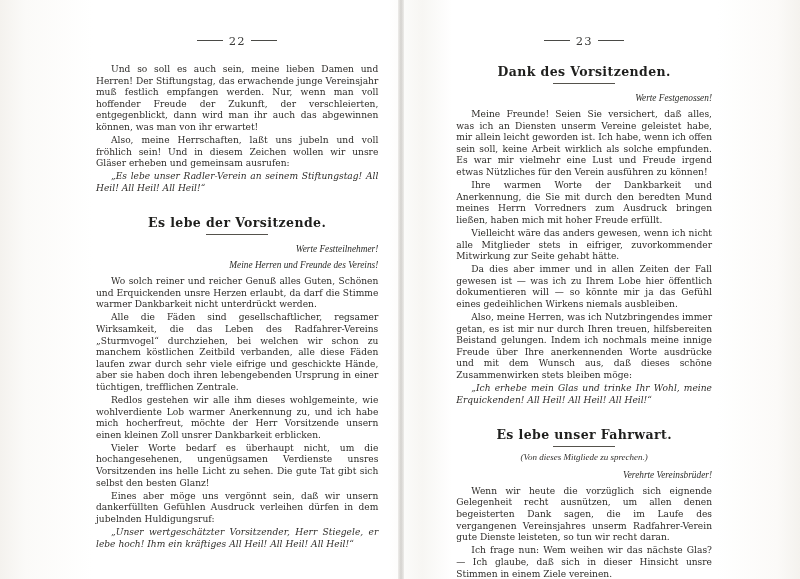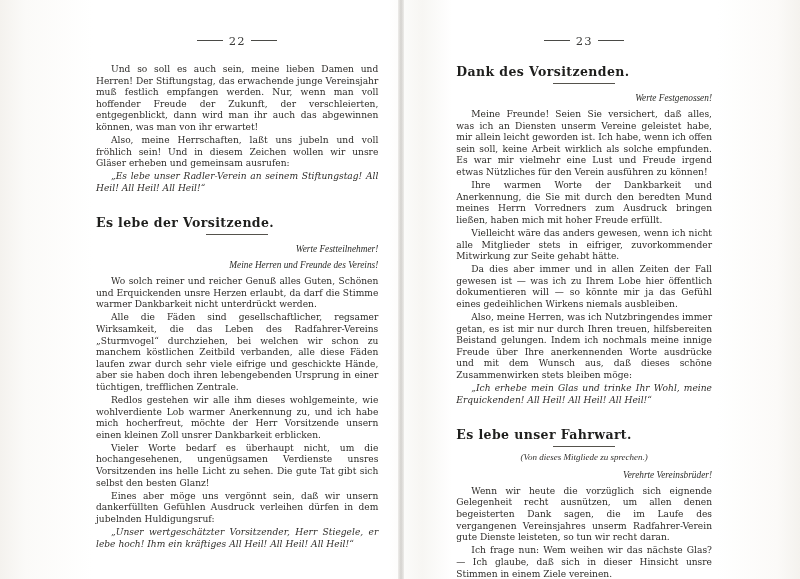--- a/index.html
+++ b/index.html
@@ -55,21 +55,21 @@
     font-family: "DejaVu Serif", serif;
   }
   .folio .rule {
     display: inline-block;
     width: 26px;
     border-top: 1px solid #4a4a46;
     vertical-align: 4px;
     margin: 0 6px;
   }
   .heading {
-    text-align: left;
+    text-align: center;
     font-family: "DejaVu Serif", serif;
     font-weight: bold;
     font-size: 12.5px;
     letter-spacing: 0.4px;
     color: #1f1f1d;
     margin: 14px 0 4px 0;
   }
   .heading-rule {
     width: 62px;
     margin: 3px auto 9px auto;

